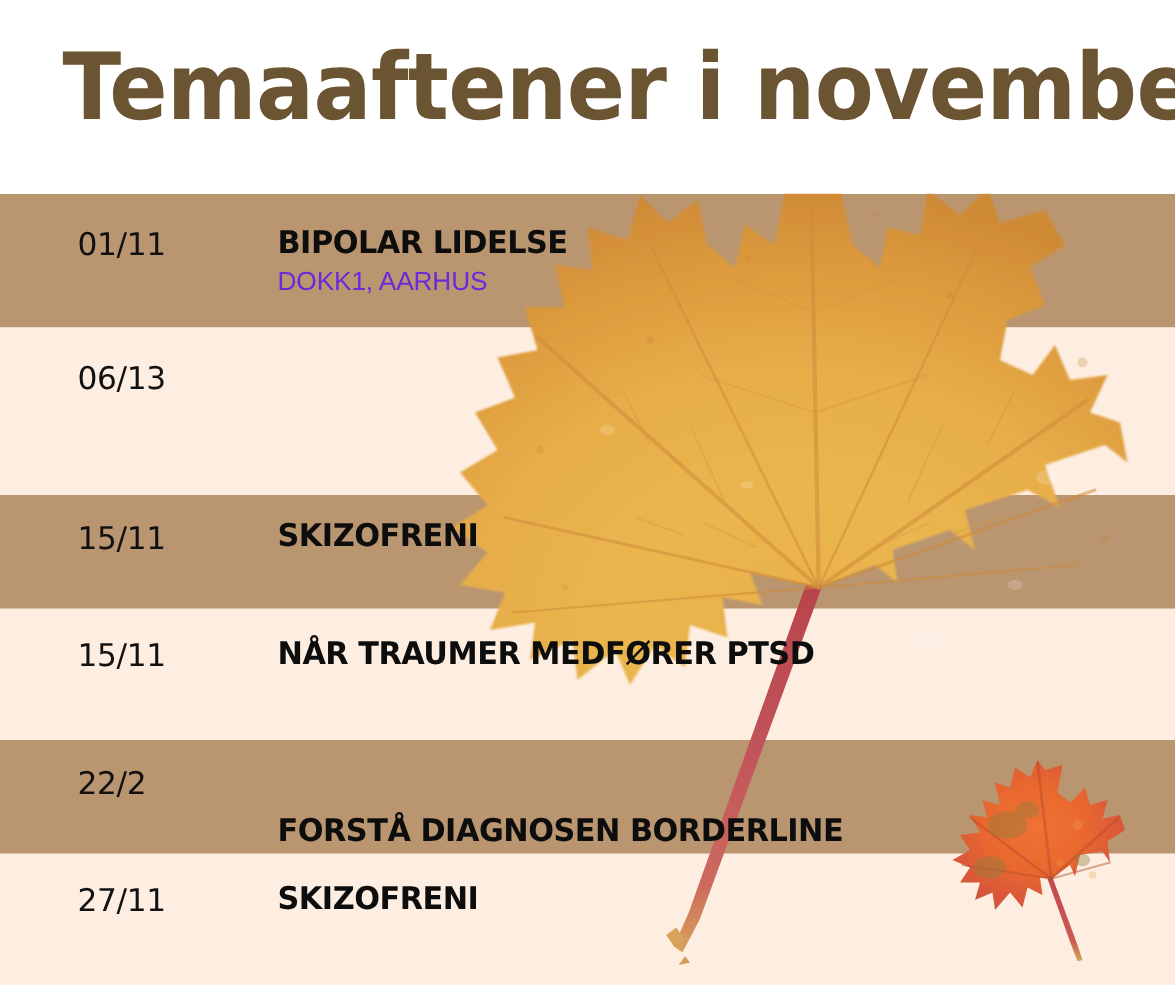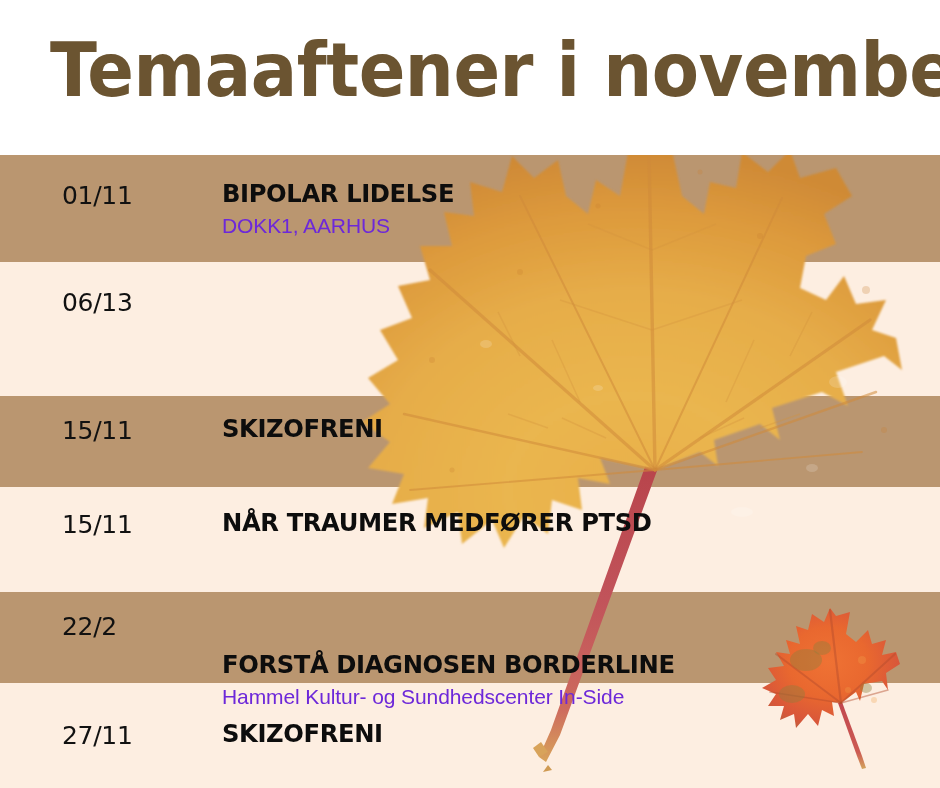--- a/index.html
+++ b/index.html
@@ -250,25 +250,24 @@
       <div class="entry-date" style="top:23px;">15/11</div>
       <div class="entry-body" style="top:19px;">
         <div class="entry-title">NÅR TRAUMER MEDFØRER PTSD</div>
       </div>
     </div>
 
     <div class="entry" style="top:437px;height:91px;">
       <div class="entry-date" style="top:20px;">22/2</div>
       <div class="entry-body" style="top:16px;margin-top:40px;">
         <div class="entry-title">FORSTÅ DIAGNOSEN BORDERLINE</div>
-        <div class="entry-venue">Hammel Kultur- og Sundhedscenter In-Side</div>
-      </div>
-    </div>
-
-    <div class="entry" style="top:528px;height:88px;margin-top:15px;">
+      </div>
+    </div>
+
+    <div class="entry" style="top:528px;height:88px;">
       <div class="entry-date" style="top:23px;">27/11</div>
       <div class="entry-body" style="top:19px;">
         <div class="entry-title">SKIZOFRENI</div>
       </div>
     </div>
 
   </div>
 
   <div class="small-leaf-layer">
     <svg width="940" height="788" viewBox="0 0 940 788" xmlns="http://www.w3.org/2000/svg">

